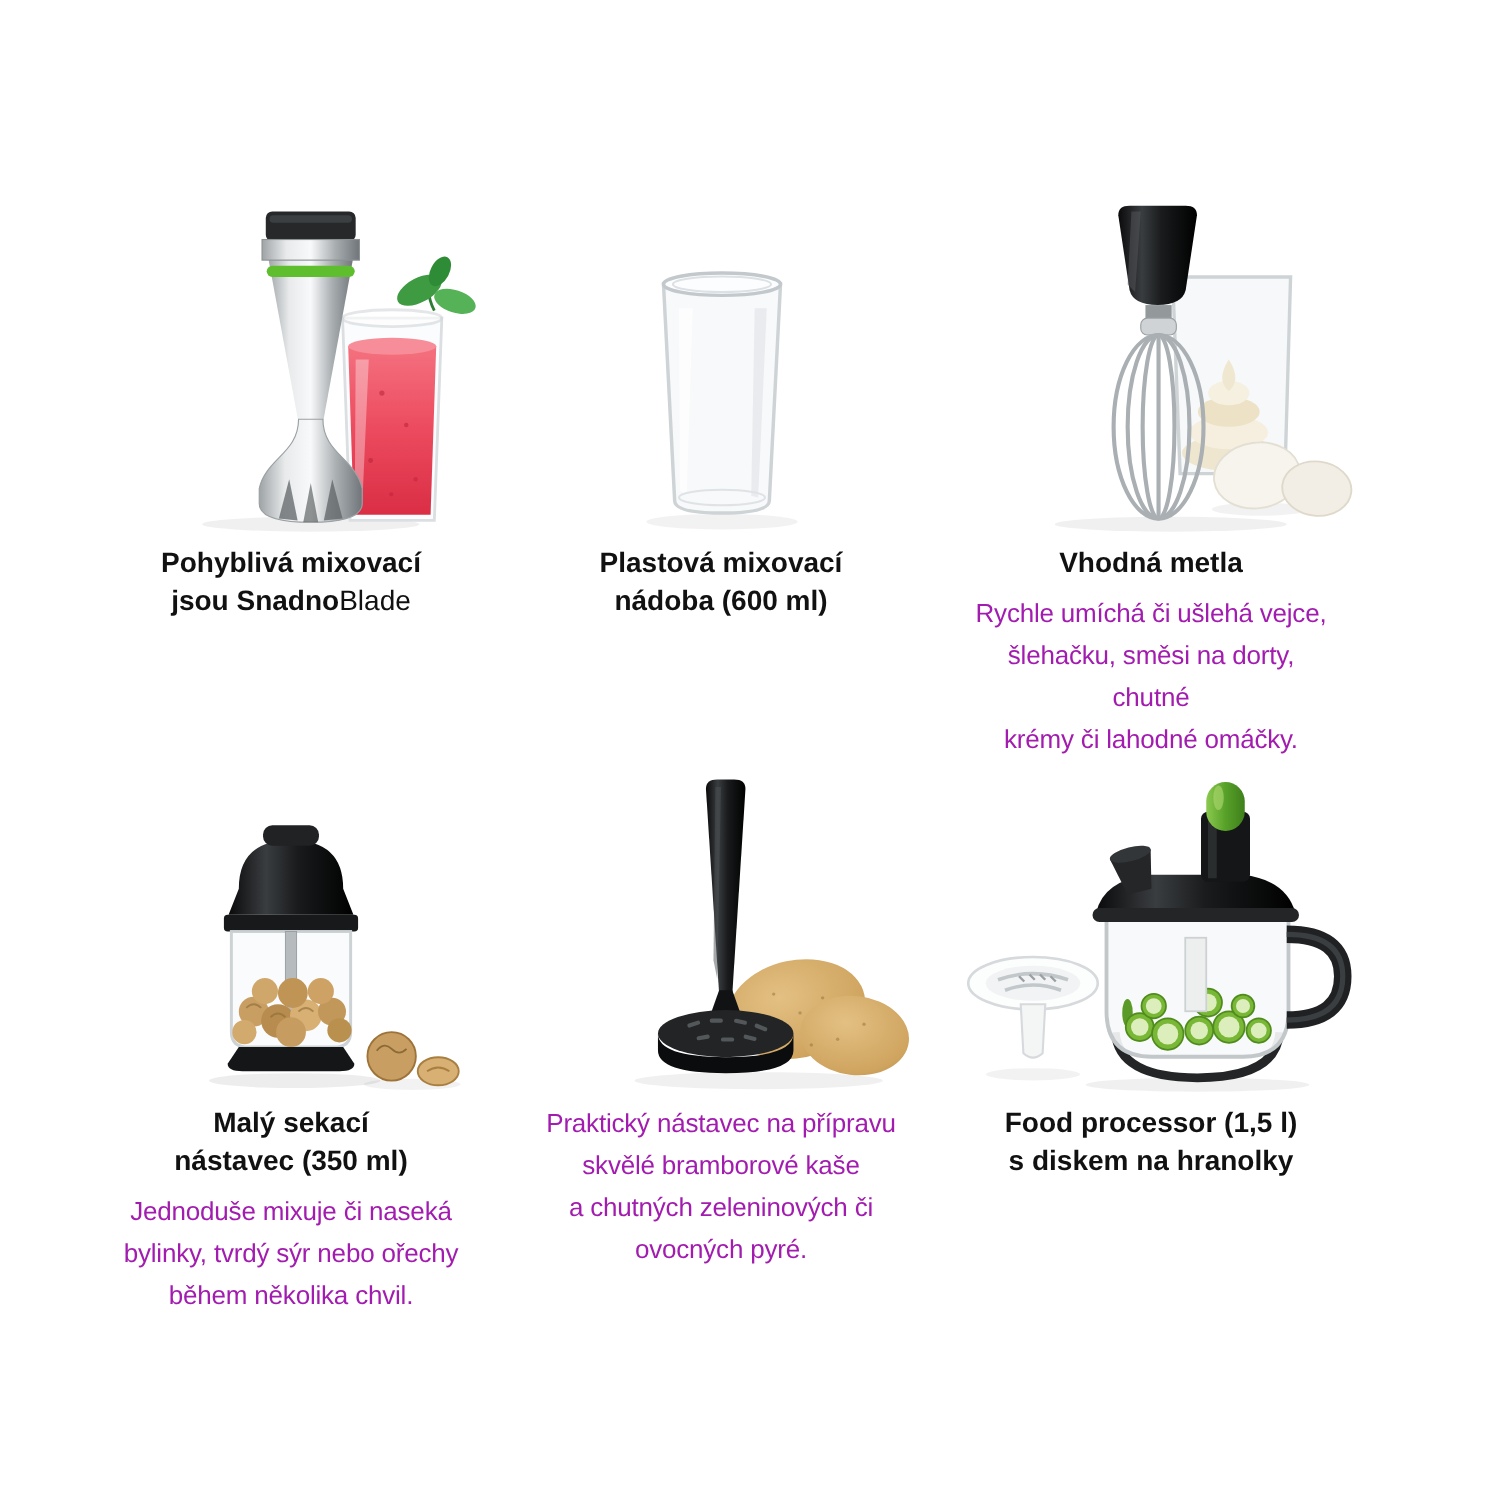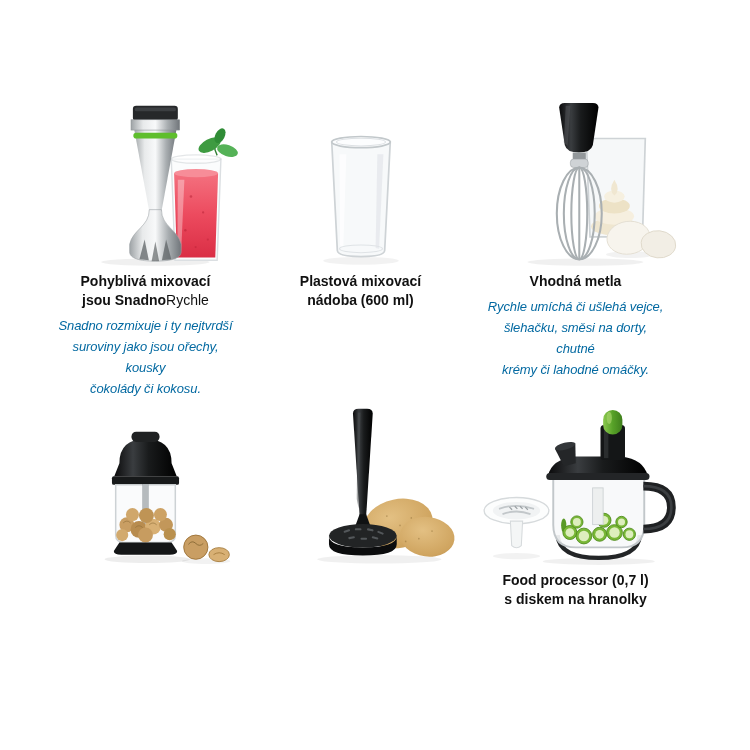--- a/index.html
+++ b/index.html
@@ -21,21 +21,21 @@
   .imgbox.r1{height:180px}
   .imgbox.r2{height:166px}
   .title{
     font-size:14px;font-weight:bold;line-height:19px;
     margin:6px 0 0;white-space:pre-line;color:#111111;
   }
   .title.inlinebreaks{white-space:normal}
   .brand-light{font-weight:400}
   .desc{
     font-size:13px;line-height:21px;letter-spacing:-0.1px;
-    margin:5px 16px 0;white-space:pre-line;color:#0369a1;max-width:230px;font-style:italic;
+    margin:5px 16px 0;white-space:pre-line;color:#a21caf;max-width:230px;
   }
 </style>
 </head>
 <body>
 
 <div class="page">
 <main class="grid">
 
   <section class="cell row1">
     <figure class="imgbox r1" role="img" aria-label="immersion-blender-leg-with-strawberry-smoothie-and-mint">
@@ -79,24 +79,21 @@
           <rect x="98" y="9" width="44" height="4" rx="2" fill="#3c3f42"></rect>
           <rect x="94" y="22" width="52" height="11" fill="url(#g1m)" stroke="#8c9194" stroke-width="0.6"></rect>
           <rect x="96.5" y="36" width="47" height="6" rx="3" fill="#5fbe2d"></rect>
           <path d="M113.5 118 C113.5 136 96 139 92.5 155 L92.5 163 C92.5 170 103 173 120 173 C137 173 147.5 170 147.5 163 L147.5 155 C144 139 126.5 136 126.5 118 Z" fill="url(#g1m)" stroke="#9aa0a3" stroke-width="0.6"></path>
           <path d="M103 171 L108.5 150 L113 172 Z" fill="#5d6366" opacity="0.75"></path>
           <path d="M127 172 L131.5 150 L137 171 Z" fill="#5d6366" opacity="0.75"></path>
           <path d="M116 173 L120 152 L124 173 Z" fill="#474c4f" opacity="0.6"></path>
         </g>
       </svg>
     </figure>
-    <h3 class="title inlinebreaks"><span>Pohyblivá mixovací</span><br><span>jsou </span><span>Snadno</span><span class="brand-light">Rychle</span></h3>
-    <p class="desc">Snadno rozmixuje i ty nejtvrdší
-suroviny jako jsou ořechy, kousky
-čokolády či kokosu.</p>
+    <h3 class="title inlinebreaks"><span>Pohyblivá mixovací</span><br><span>jsou </span><span>Snadno</span><span class="brand-light">Blade</span></h3>
   </section>
 
   <section class="cell row1">
     <figure class="imgbox r1" role="img" aria-label="transparent-plastic-beaker">
       <svg width="190" height="148" viewBox="0 0 220 172">
         <ellipse cx="110" cy="166" rx="44" ry="4.5" fill="#000" opacity="0.05"></ellipse>
         <g>
           <path d="M76 28 L144 28 L137.5 154 Q137 161 110 161 Q83 161 82.5 154 Z" fill="#f7f9fa" stroke="#ced3d6" stroke-width="2"></path>
           <path d="M85 42 L93 42 L89.5 150 L85.5 148 Z" fill="#ffffff" opacity="0.7"></path>
           <path d="M129 42 L136 42 L131 152 L127 151 Z" fill="#e2e6e9" opacity="0.7"></path>
@@ -192,20 +189,25 @@
         </g>
         <g>
           <ellipse cx="175" cy="146" rx="26" ry="3" fill="#000" opacity="0.05"></ellipse>
           <circle cx="164" cy="131" r="13" fill="#c99e63" stroke="#9d7339" stroke-width="1"></circle>
           <path d="M156 128 q4 -5 8 -1 q4 4 8 0" stroke="#8a6a36" stroke-width="1" fill="none"></path>
           <ellipse cx="189" cy="139" rx="11" ry="7.5" fill="#d8b074" stroke="#a87f41" stroke-width="1"></ellipse>
           <path d="M183 139 q6 -4 12 0" stroke="#a87f41" stroke-width="1" fill="none"></path>
         </g>
       </svg>
     </figure>
+    <h3 class="title">Malý sekací
+nástavec (350 ml)</h3>
+    <p class="desc">Jednoduše mixuje či naseká
+bylinky, tvrdý sýr nebo ořechy
+během několika chvil.</p>
   </section>
 
   <section class="cell">
     <figure class="imgbox r2" role="img" aria-label="black-puree-masher-with-potatoes">
       <svg width="207" height="160" viewBox="0 0 220 170">
         <defs>
           <linearGradient id="g5b" x1="0" y1="0" x2="1" y2="0">
             <stop offset="0" stop-color="#0a0a0b"></stop>
                 <stop offset="0.3" stop-color="#3a3d40"></stop>
                 <stop offset="0.55" stop-color="#191b1c"></stop>
@@ -242,20 +244,24 @@
             <rect x="104" y="131" width="7" height="2.2" rx="1"></rect>
             <rect x="117" y="131.5" width="7" height="2.2" rx="1" transform="rotate(12 120 132)"></rect>
             <rect x="128" y="134.5" width="7" height="2.2" rx="1" transform="rotate(22 131 135)"></rect>
             <rect x="97" y="140" width="7" height="2.2" rx="1" transform="rotate(-10 100 141)"></rect>
             <rect x="110" y="141" width="7" height="2.2" rx="1"></rect>
             <rect x="122" y="140" width="7" height="2.2" rx="1" transform="rotate(14 125 141)"></rect>
           </g>
         </g>
       </svg>
     </figure>
+    <p class="desc">Praktický nástavec na přípravu
+skvělé bramborové kaše
+a chutných zeleninových či
+ovocných pyré.</p>
   </section>
 
   <section class="cell">
     <figure class="imgbox r2" role="img" aria-label="food-processor-bowl-with-cucumber-and-slicing-disc">
       <svg width="210" height="156" viewBox="0 0 240 178">
         <defs>
           <linearGradient id="g6b" x1="0" y1="0" x2="1" y2="0">
             <stop offset="0" stop-color="#0a0a0b"></stop>
                 <stop offset="0.3" stop-color="#3a3d40"></stop>
                 <stop offset="0.55" stop-color="#191b1c"></stop>
@@ -313,18 +319,18 @@
             <rect x="151" y="1" width="22" height="28" rx="11" fill="url(#g6c)"></rect>
             <ellipse cx="158" cy="10" rx="3" ry="7" fill="#a5d36a" opacity="0.7"></ellipse>
           </g>
           <g transform="rotate(-14 110 52)">
             <path d="M98 42 L122 42 L117 64 L103 64 Z" fill="#242628"></path>
             <ellipse cx="110" cy="42" rx="12" ry="4" fill="#333639"></ellipse>
           </g>
         </g>
       </svg>
     </figure>
-    <h3 class="title">Food processor (0,7 l)
+    <h3 class="title">Food processor (1,5 l)
 s diskem na hranolky</h3>
   </section>
 
 </main>
 </div>
 
 </body></html>

